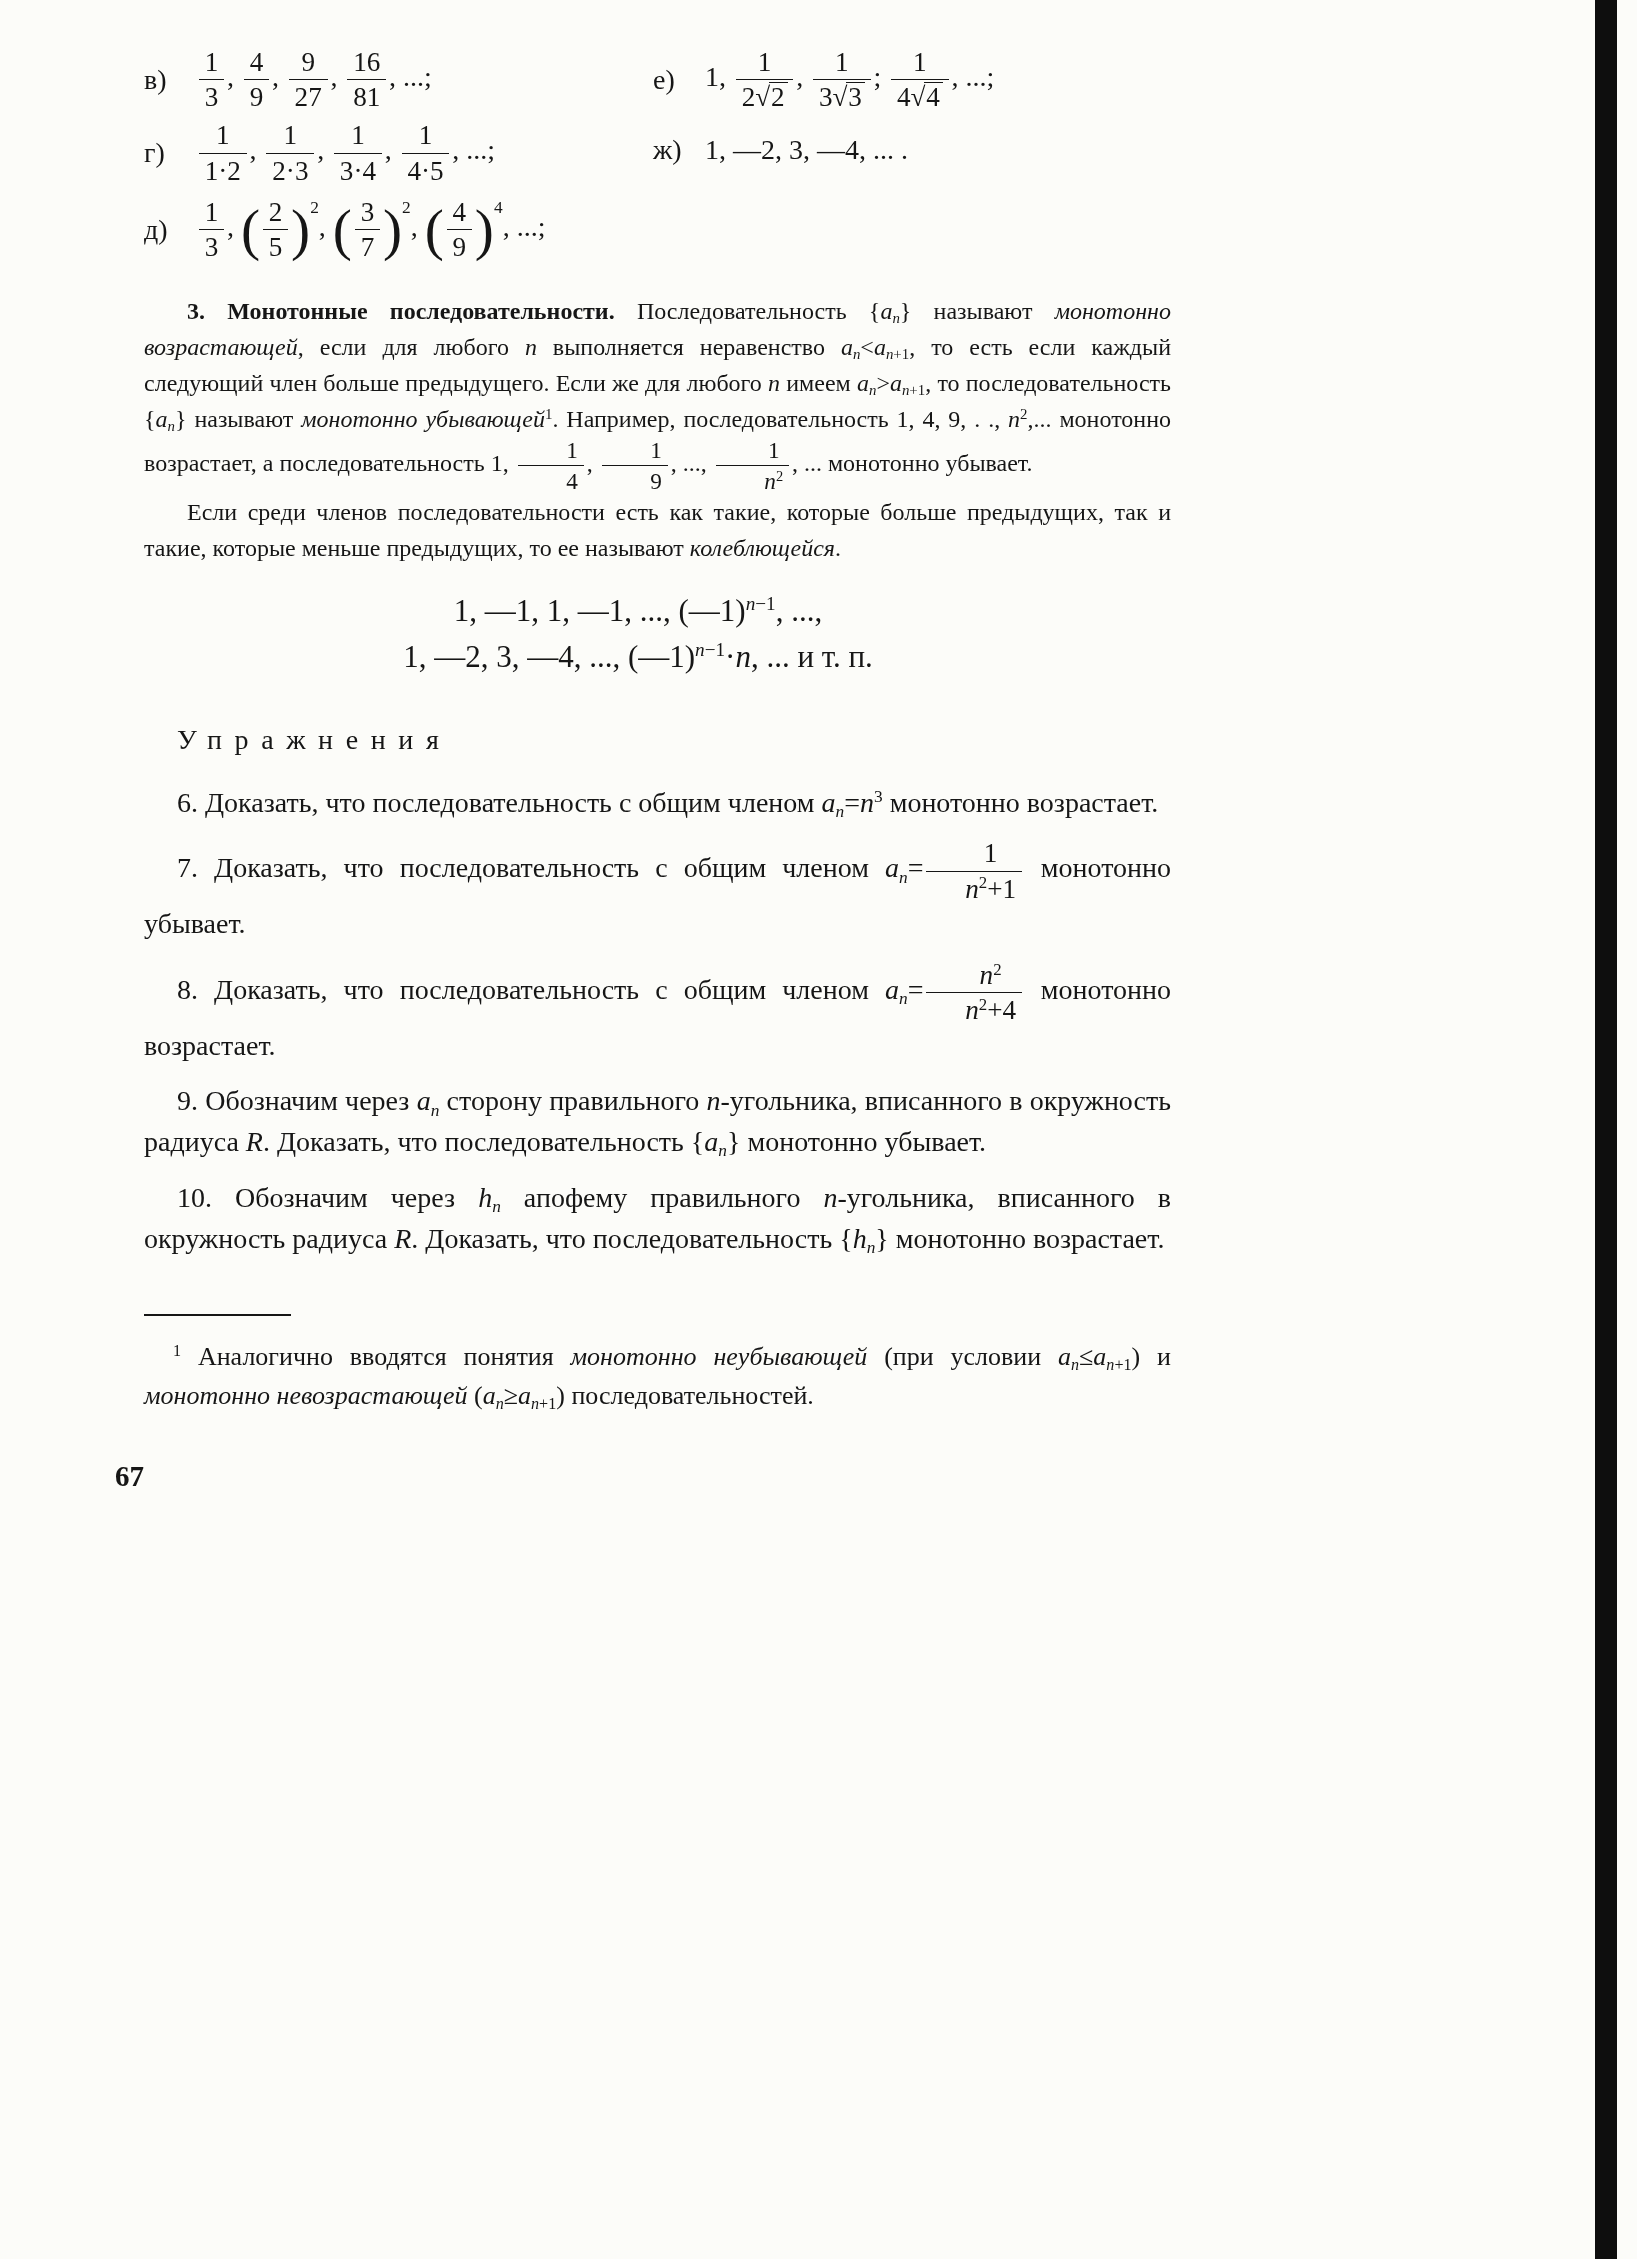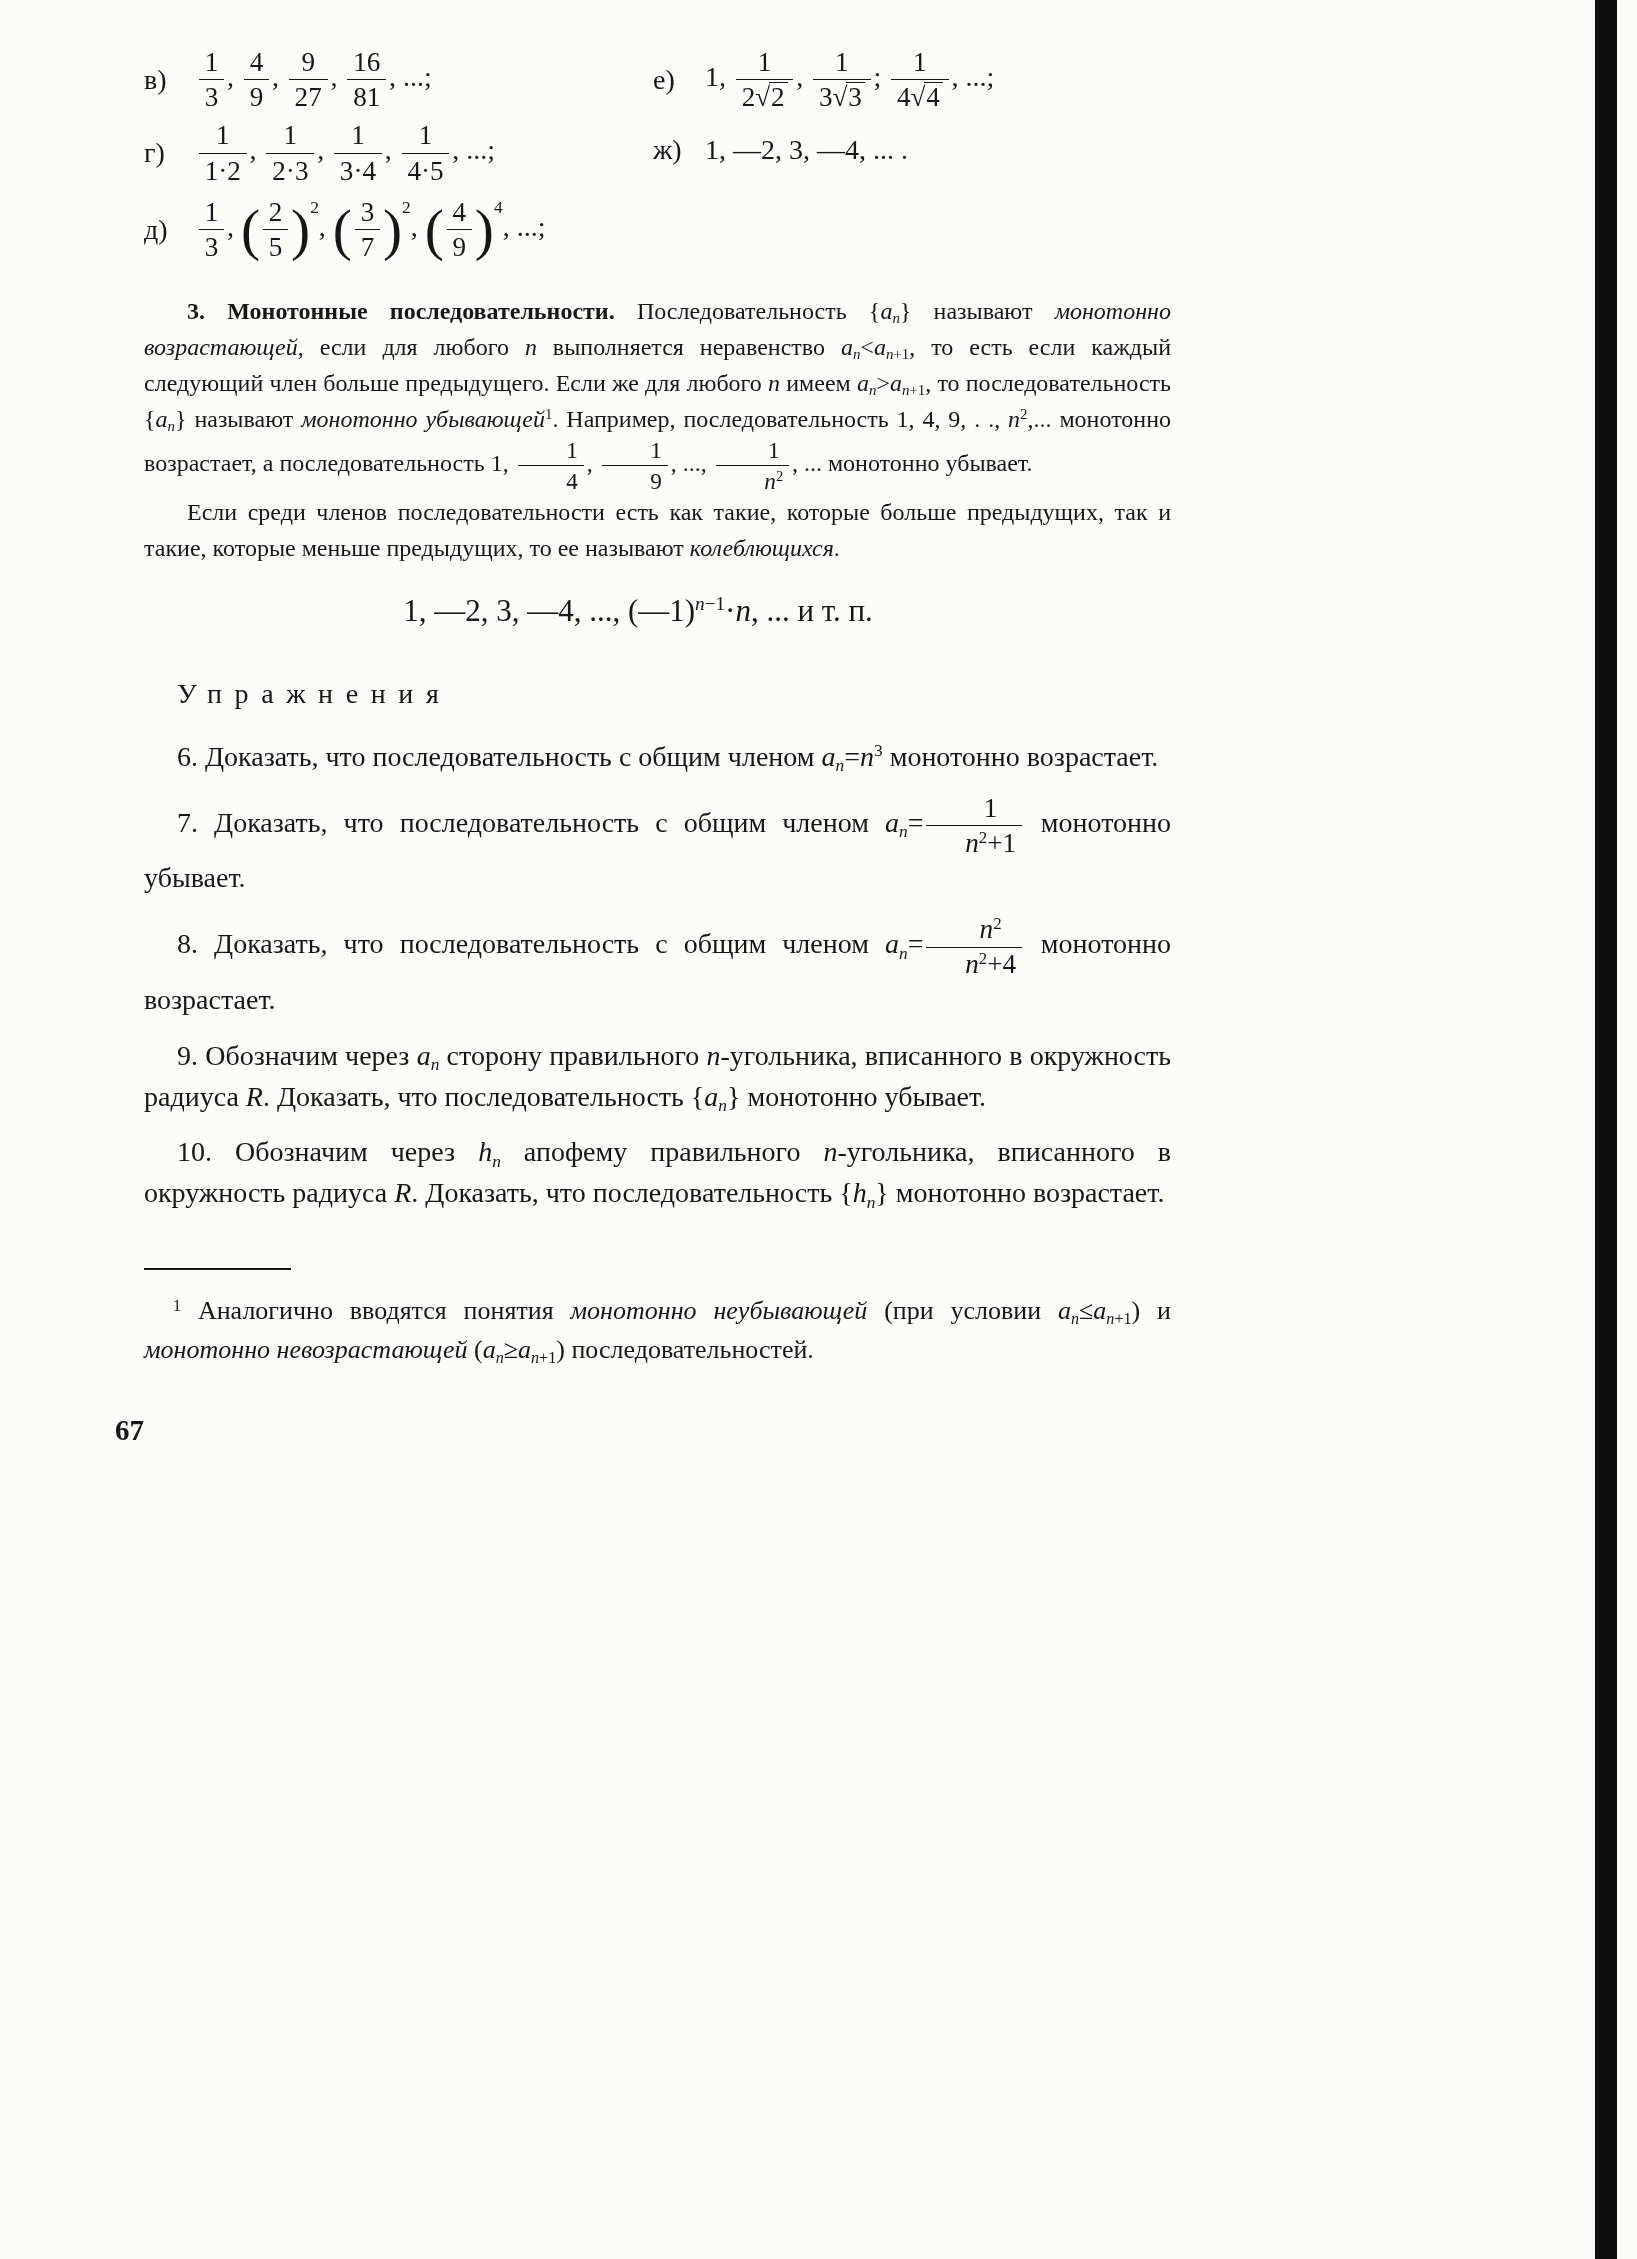--- a/index.html
+++ b/index.html
@@ -111,23 +111,24 @@
           <span class="seq-math"><span class="t">1,  </span><span class="frac"><span class="num"><span class="t">1</span></span><span class="den"><span class="t">2</span><span class="sqrt">√<span class="rad"><span class="t">2</span></span></span></span></span><span class="t">,  </span><span class="frac"><span class="num"><span class="t">1</span></span><span class="den"><span class="t">3</span><span class="sqrt">√<span class="rad"><span class="t">3</span></span></span></span></span><span class="t">;  </span><span class="frac"><span class="num"><span class="t">1</span></span><span class="den"><span class="t">4</span><span class="sqrt">√<span class="rad"><span class="t">4</span></span></span></span></span><span class="t">, ...;</span></span>
         </div>
         <div class="seq-row">
           <span class="seq-label">ж)</span>
           <span class="seq-math"><span class="t">1, —2, 3, —4, ... .</span></span>
         </div>
       </div>
     </div>
 
     <p class="para"><span class="b">3. Монотонные последовательности.</span><span class="t"> Последовательность {</span><span class="i">a</span><sub><span class="i">n</span></sub><span class="t">} называют </span><span class="i">монотонно возрастающей</span><span class="t">, если для любого </span><span class="i">n</span><span class="t"> выполняется неравенство </span><span class="i">a</span><sub><span class="i">n</span></sub><span class="t">&lt;</span><span class="i">a</span><sub><span class="i">n</span><span class="t">+1</span></sub><span class="t">, то есть если каждый следующий член больше предыдущего. Если же для любого </span><span class="i">n</span><span class="t"> имеем </span><span class="i">a</span><sub><span class="i">n</span></sub><span class="t">&gt;</span><span class="i">a</span><sub><span class="i">n</span><span class="t">+1</span></sub><span class="t">, то последовательность {</span><span class="i">a</span><sub><span class="i">n</span></sub><span class="t">} называют </span><span class="i">монотонно убывающей</span><sup><span class="t">1</span></sup><span class="t">. Например, последовательность 1, 4, 9, . ., </span><span class="i">n</span><sup><span class="t">2</span></sup><span class="t">,... монотонно возрастает, а последовательность 1, </span><span class="frac"><span class="num"><span class="t">1</span></span><span class="den"><span class="t">4</span></span></span><span class="t">, </span><span class="frac"><span class="num"><span class="t">1</span></span><span class="den"><span class="t">9</span></span></span><span class="t">, ..., </span><span class="frac"><span class="num"><span class="t">1</span></span><span class="den"><span class="i">n</span><sup><span class="t">2</span></sup></span></span><span class="t">, ... монотонно убывает.</span></p>
-    <p class="para"><span class="t">Если среди членов последовательности есть как такие, которые больше предыдущих, так и такие, которые меньше предыдущих, то ее называют </span><span class="i">колеблющихся</span><span class="t">.</span></p>
+    <p class="para"><span class="t">Если среди членов последовательности есть как такие, которые больше предыдущих, так и такие, которые меньше предыдущих, то ее называют </span><span class="i">колеблющейся</span><span class="t">.</span></p>
 
     <div class="display-math">
+      <div class="dline"><span class="t">1, —1, 1, —1, ..., (—1)</span><sup><span class="i">n</span><span class="t">−1</span></sup><span class="t">, ...,</span></div>
       <div class="dline"><span class="t">1, —2, 3, —4, ..., (—1)</span><sup><span class="i">n</span><span class="t">−1</span></sup><span class="t">·</span><span class="i">n</span><span class="t">, ... и т. п.</span></div>
     </div>
 
     <p class="ex-heading">Упражнения</p>
 
     <p class="ex"><span class="t">6. Доказать, что последовательность с общим членом  </span><span class="i">a</span><sub><span class="i">n</span></sub><span class="t">=</span><span class="i">n</span><sup><span class="t">3</span></sup><span class="t">  монотонно возрастает.</span></p>
     <p class="ex"><span class="t">7. Доказать, что последовательность с общим членом  </span><span class="i">a</span><sub><span class="i">n</span></sub><span class="t">=</span><span class="frac"><span class="num"><span class="t">1</span></span><span class="den"><span class="i">n</span><sup><span class="t">2</span></sup><span class="t">+1</span></span></span><span class="t"> монотонно убывает.</span></p>
     <p class="ex"><span class="t">8. Доказать, что последовательность с общим членом </span><span class="i">a</span><sub><span class="i">n</span></sub><span class="t">=</span><span class="frac"><span class="num"><span class="i">n</span><sup><span class="t">2</span></sup></span><span class="den"><span class="i">n</span><sup><span class="t">2</span></sup><span class="t">+4</span></span></span><span class="t"> монотонно возрастает.</span></p>
     <p class="ex"><span class="t">9. Обозначим через </span><span class="i">a</span><sub><span class="i">n</span></sub><span class="t"> сторону правильного </span><span class="i">n</span><span class="t">-угольника, вписанного в окружность радиуса </span><span class="i">R</span><span class="t">. Доказать, что последовательность {</span><span class="i">a</span><sub><span class="i">n</span></sub><span class="t">} монотонно убывает.</span></p>
     <p class="ex"><span class="t">10. Обозначим через </span><span class="i">h</span><sub><span class="i">n</span></sub><span class="t"> апофему правильного </span><span class="i">n</span><span class="t">-угольника, вписанного в окружность радиуса </span><span class="i">R</span><span class="t">. Доказать, что последовательность {</span><span class="i">h</span><sub><span class="i">n</span></sub><span class="t">} монотонно возрастает.</span></p>

